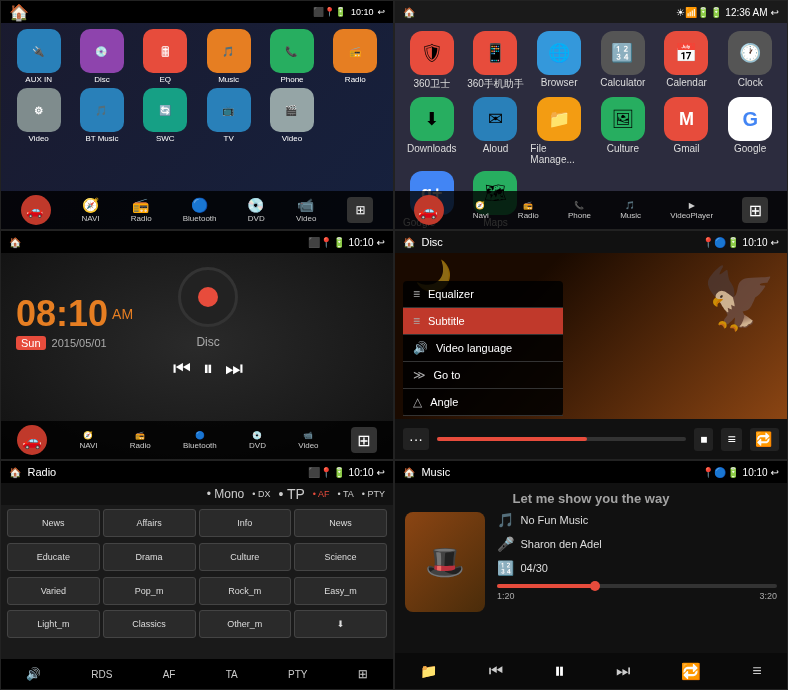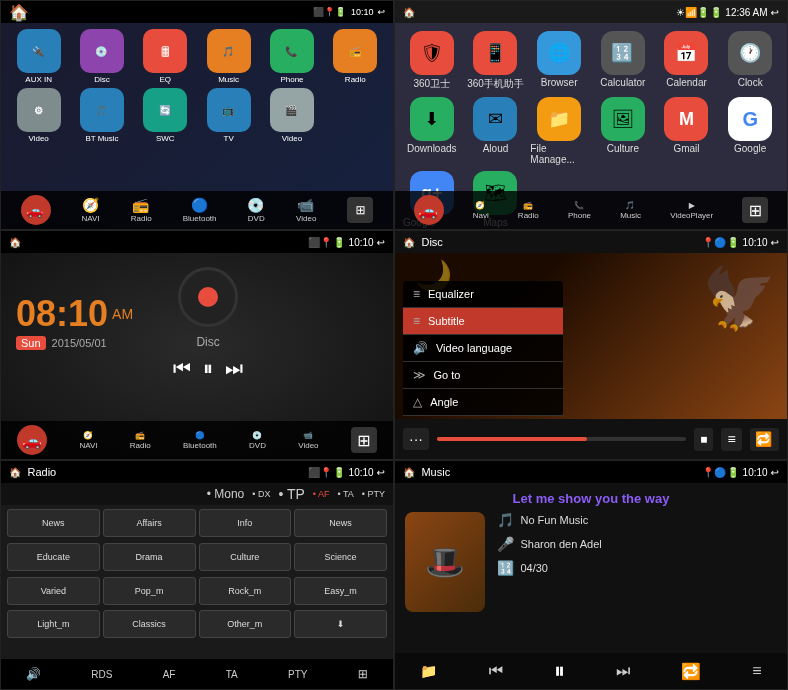--- a/index.html
+++ b/index.html
@@ -85,21 +85,21 @@
     #p5 .pty-grid { flex: 1; display: grid; grid-template-columns: repeat(4, 1fr); gap: 3px; }
     #p5 .pty-btn { background: #2a2a2a; border: 1px solid #444; border-radius: 3px; color: #ddd; font-size: 9px; display: flex; align-items: center; justify-content: center; cursor: pointer; height: 28px; }
     #p5 .bottom-bar { position: absolute; bottom: 0; left: 0; right: 0; height: 30px; background: #000; display: flex; align-items: center; justify-content: space-around; }
     #p5 .bottom-bar span { color: #ccc; font-size: 10px; cursor: pointer; }
 
     
     #p6 { background: #111; }
     #p6 .top-bar { background: #000; height: 22px; display: flex; align-items: center; justify-content: space-between; padding: 0 8px; }
     #p6 .top-bar span { color: #fff; font-size: 10px; }
     #p6 .music-body { padding: 8px 10px; }
-    #p6 .song-title { color: #8b5cf6; font-size: 13px; font-weight: bold; text-align: center; margin-bottom: 6px; }
+    #p6 .song-title { color: #a3a3a3; font-size: 13px; font-weight: bold; text-align: center; margin-bottom: 6px; }
     #p6 .music-main { display: flex; gap: 12px; align-items: flex-start; }
     #p6 .album-art { width: 80px; height: 100px; border-radius: 8px; overflow: hidden; background: #333; flex-shrink: 0; }
     #p6 .album-art-inner { width: 100%; height: 100%; background: linear-gradient(135deg, #8B4513, #4a2c0a); display: flex; align-items: center; justify-content: center; font-size: 32px; }
     #p6 .music-info { flex: 1; }
     #p6 .info-row { display: flex; align-items: center; gap: 6px; margin-bottom: 8px; color: #ddd; font-size: 11px; }
     #p6 .info-icon { font-size: 14px; }
     #p6 .progress-section { margin-top: 8px; }
     #p6 .progress-bar { height: 4px; background: #333; border-radius: 2px; position: relative; margin-bottom: 3px; }
     #p6 .progress-fill { height: 100%; background: linear-gradient(to right, #e74c3c, #e74c3c); border-radius: 2px; width: 35%; }
     #p6 .progress-dot { position: absolute; top: -3px; left: 35%; width: 10px; height: 10px; background: #e74c3c; border-radius: 50%; transform: translateX(-50%); }
@@ -516,20 +516,30 @@
           <span>No Fun Music</span>
         </div>
         <div class="info-row">
           <span class="info-icon">🎤</span>
           <span>Sharon den Adel</span>
         </div>
         <div class="info-row">
           <span class="info-icon">🔢</span>
           <span>04/30</span>
         </div>
+        <div class="progress-section">
+          <div class="progress-bar">
+            <div class="progress-fill"></div>
+            <div class="progress-dot"></div>
+          </div>
+          <div class="time-row">
+            <span>1:20</span>
+            <span>3:20</span>
+          </div>
+        </div>
       </div>
     </div>
   </div>
   <div class="controls-bar">
     <span class="folder-btn">📁</span>
     <span class="ctrl-btn">⏮</span>
     <span class="play-btn">⏸</span>
     <span class="ctrl-btn">⏭</span>
     <span class="ctrl-btn">🔁</span>
     <span class="ctrl-btn">≡</span>

